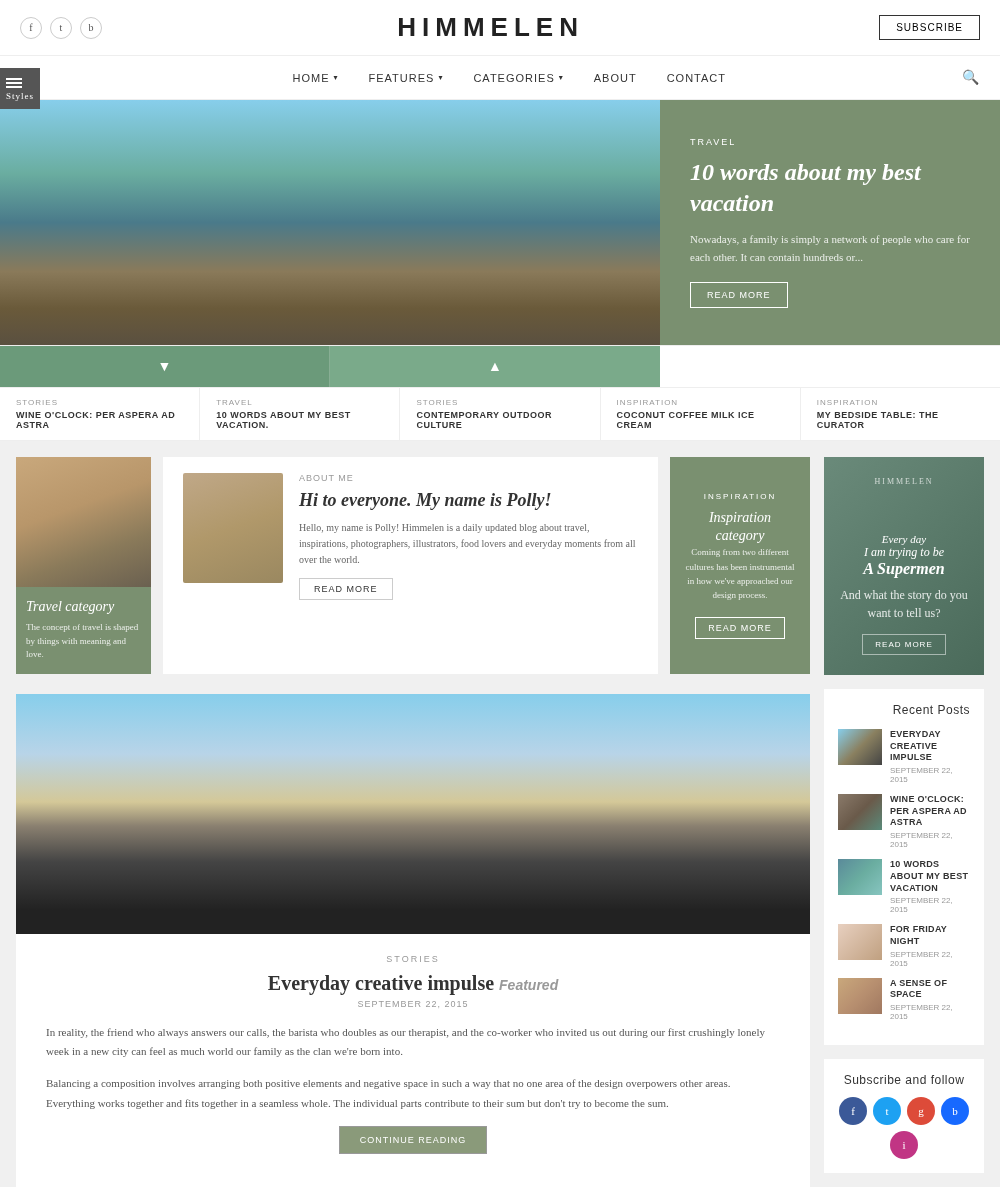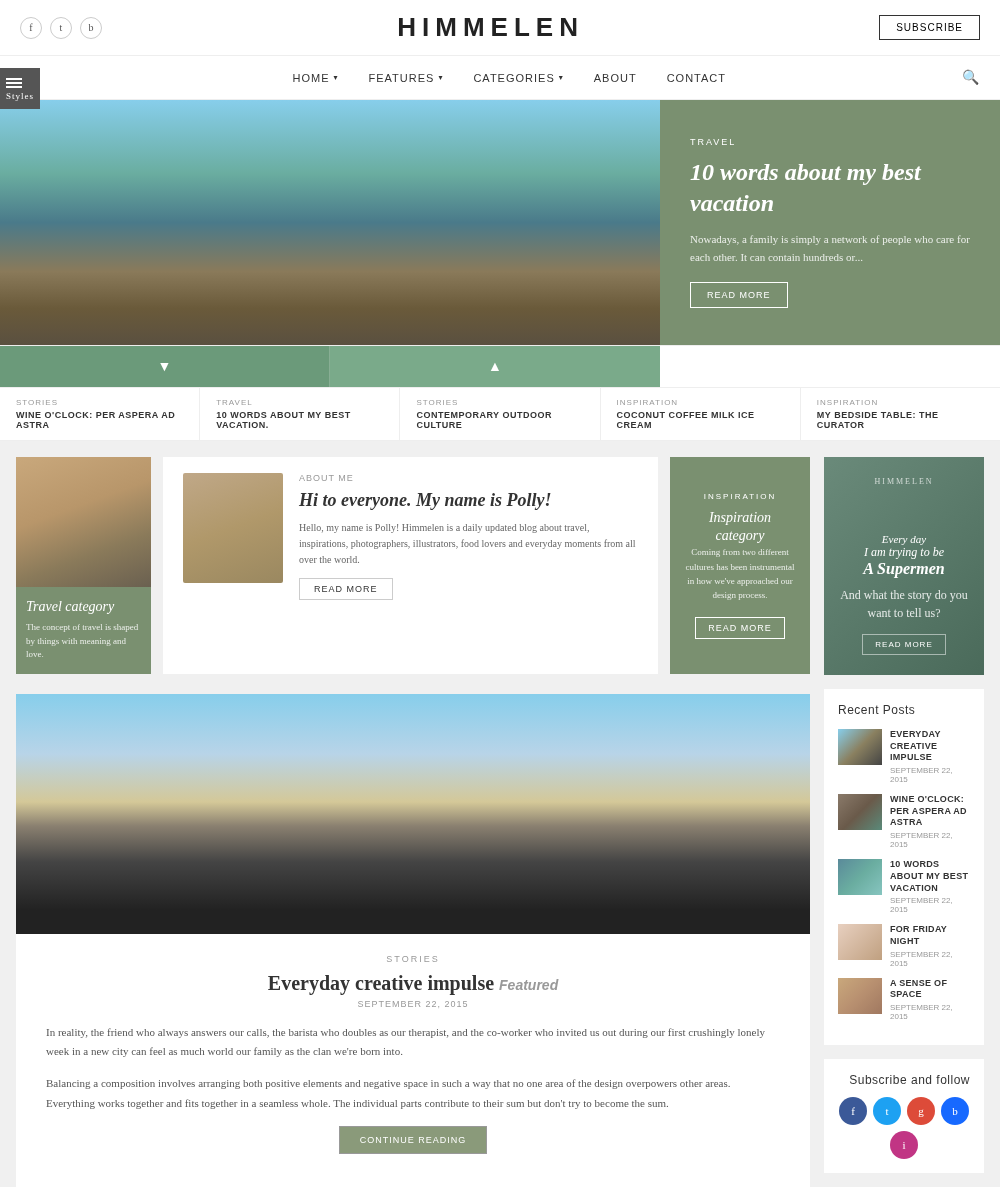--- a/index.html
+++ b/index.html
@@ -87,33 +87,33 @@
     .supermen-card { background: linear-gradient(135deg, #6a8a7a, #5a7a6a, #4a6a5a); color: #fff; padding: 20px 14px; text-align: center; margin-bottom: 14px; }
     .supermen-brand { font-size: 8px; letter-spacing: 2px; color: rgba(255,255,255,0.7); margin-bottom: 6px; }
     .supermen-text { font-style: italic; margin-top: 47px; }
     .supermen-text .every-day { font-size: 11px; display: block; }
     .supermen-text .trying { font-size: 12px; display: block; }
     .supermen-text .supermen { font-size: 16px; font-weight: bold; display: block; margin-bottom: 8px; }
     .supermen-desc { font-size: 12px; color: rgba(255,255,255,0.85); margin-bottom: 12px; line-height: 1.5; }
     .supermen-read { border: 1px solid rgba(255,255,255,0.5); color: #fff; padding: 5px 12px; font-size: 8px; letter-spacing: 1px; cursor: pointer; background: transparent; }
 
     .recent-posts { background: #fff; padding: 14px; margin-bottom: 14px; }
-    .recent-title { font-size: 12px; text-align: left; margin-bottom: 12px; font-family: Arial, sans-serif; letter-spacing: 0.5px; }
+    .recent-title { font-size: 12px; text-align: right; margin-bottom: 12px; font-family: Arial, sans-serif; letter-spacing: 0.5px; }
     .recent-item { display: flex; gap: 8px; margin-bottom: 10px; align-items: flex-start; }
     .recent-thumb { width: 44px; height: 36px; flex-shrink: 0; background: #ccc; }
     .recent-thumb.road { background: linear-gradient(135deg, #87ceeb, #8a8060, #444); }
     .recent-thumb.rocks { background: linear-gradient(135deg, #8a7a6a, #6a5a4a, #5a8a7a); }
     .recent-thumb.ocean { background: linear-gradient(135deg, #5a8a9a, #6aada0, #87c5c0); }
     .recent-thumb.clothes { background: linear-gradient(135deg, #e8d0c0, #d4b8a0, #c0a080); }
     .recent-thumb.portrait { background: linear-gradient(135deg, #c9a87c, #b89070, #a07860); }
     .recent-info { flex: 1; }
     .recent-post-title { font-size: 9px; font-weight: bold; color: #333; line-height: 1.3; margin-bottom: 2px; font-family: Arial, sans-serif; letter-spacing: 0.3px; }
     .recent-date { font-size: 8px; color: #999; font-family: Arial, sans-serif; }
 
-    .subscribe-card { background: #fff; padding: 14px; text-align: right; }
+    .subscribe-card { background: #fff; padding: 14px; text-align: center; }
     .subscribe-title { font-size: 12px; margin-bottom: 10px; font-family: Arial, sans-serif; letter-spacing: 0.5px; }
     .subscribe-icons { display: flex; gap: 6px; justify-content: center; flex-wrap: wrap; }
     .sub-icon { width: 28px; height: 28px; border-radius: 50%; display: flex; align-items: center; justify-content: center; font-size: 11px; color: #fff; cursor: pointer; }
     .sub-fb { background: #3b5998; }
     .sub-tw { background: #1da1f2; }
     .sub-gp { background: #dd4b39; }
     .sub-be { background: #1769ff; }
     .sub-ig { background: #c13584; }
 
     

